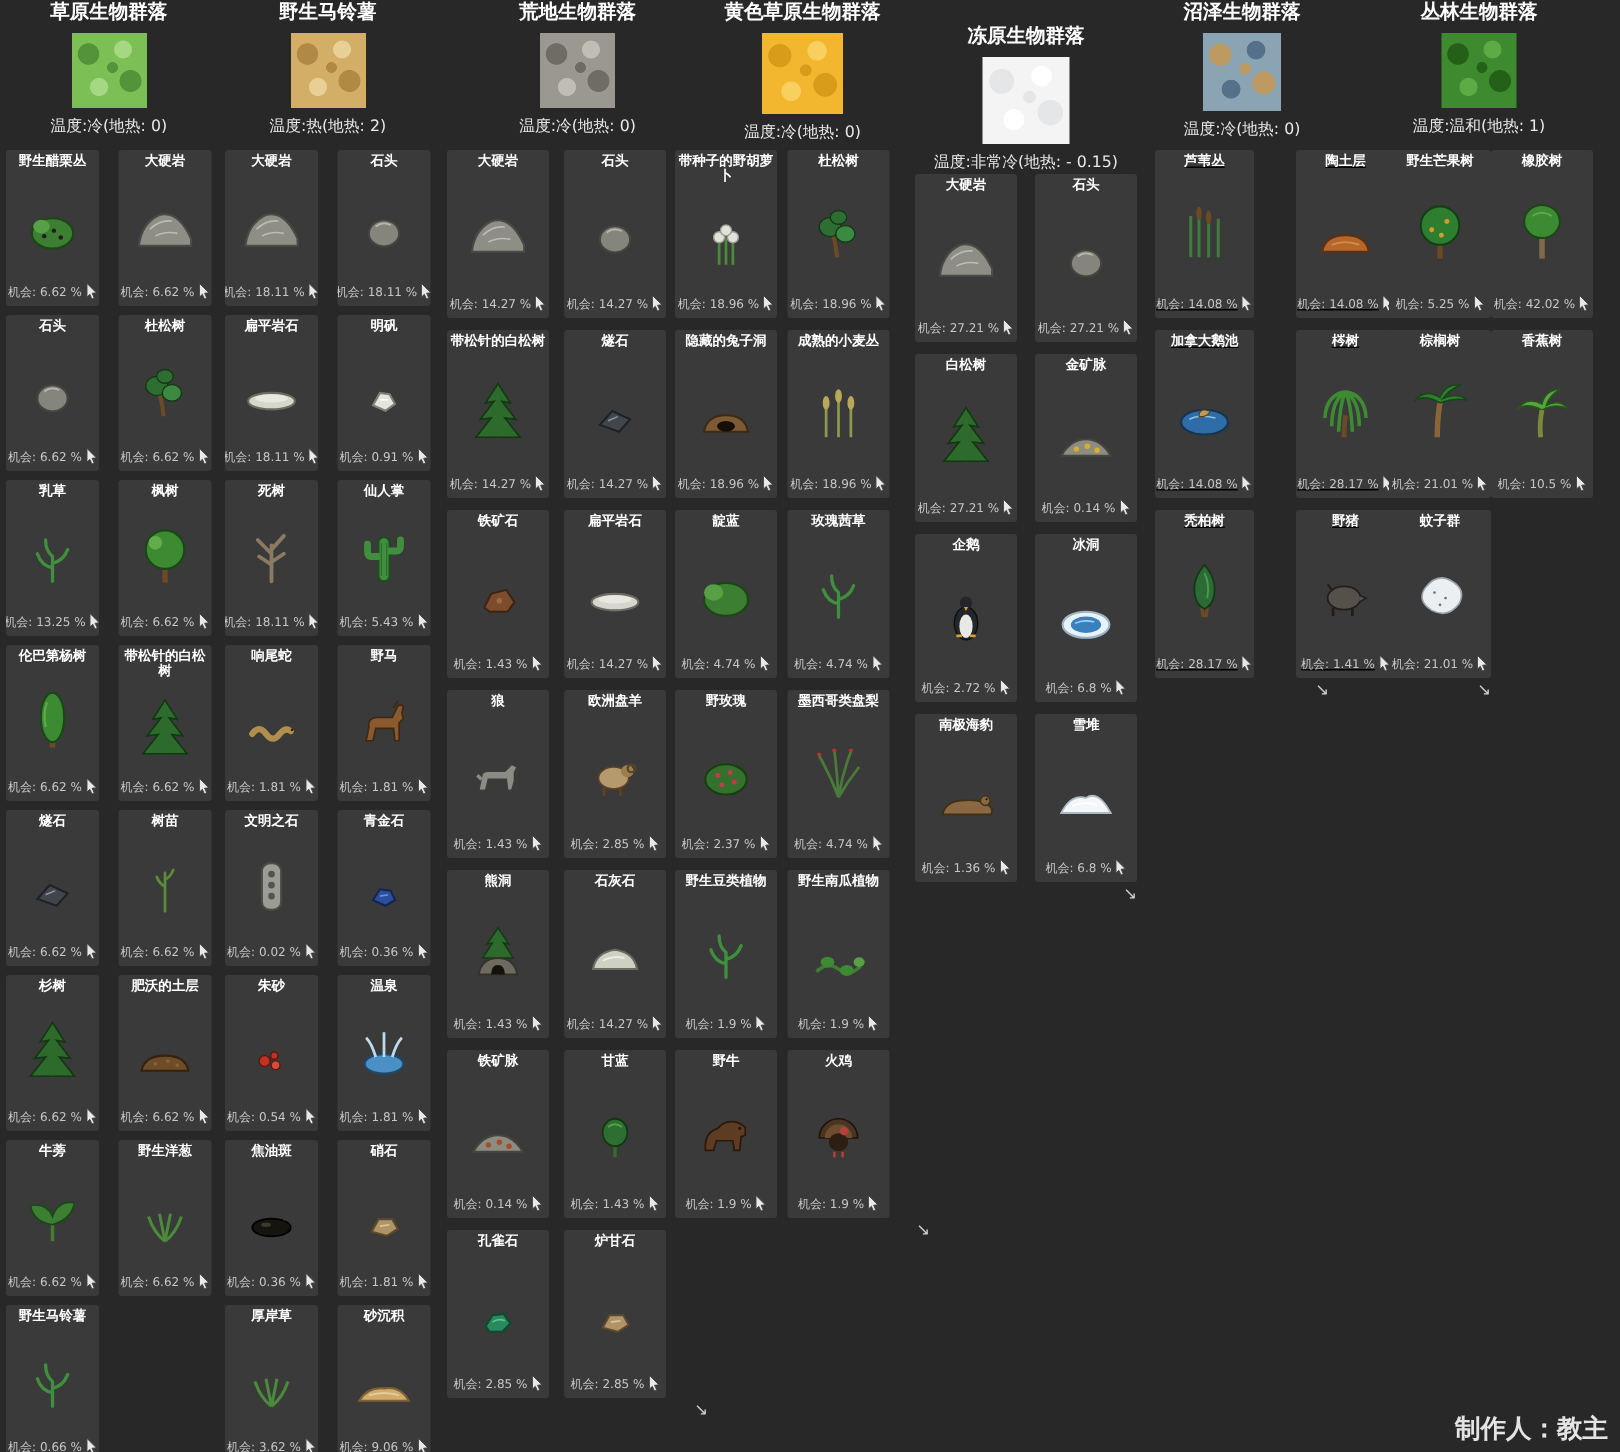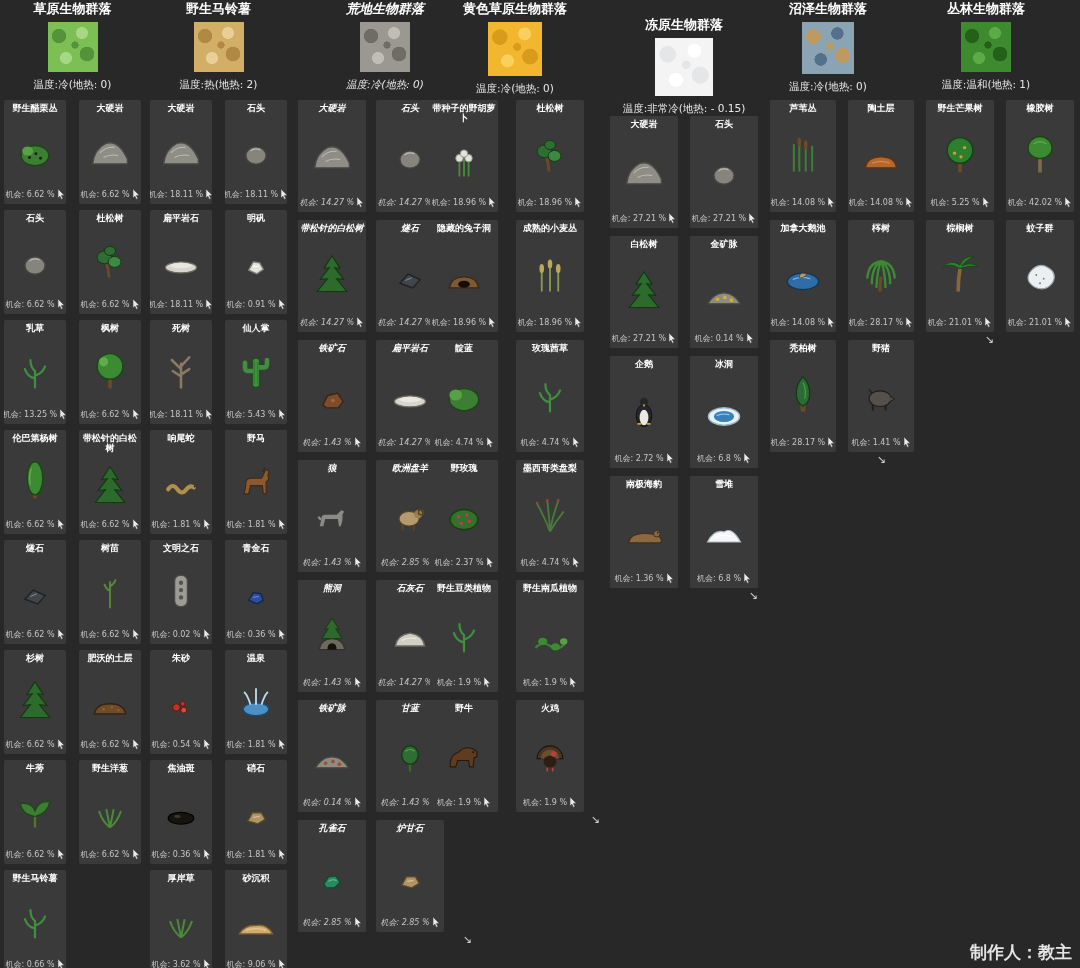--- a/index.html
+++ b/index.html
@@ -542,21 +542,21 @@
     <div class="card-chance">
       <span>机会: 9.06 %</span>
       <svg class="cursor" width="8" height="11" viewBox="0 0 8 11">
               <path d="M1 0 L7.2 6.2 L4.4 6.5 L5.8 9.6 L4.3 10.3 L2.9 7.2 L1 9 Z" fill="#e8e8e8" stroke="#444" stroke-width="0.6"></path>
             </svg>
     </div>
   </div>
       </div>
 
   </div>
-    <div class="biome" style="left: 298px; width: 174px; font-style: italic;">
+    <div class="biome" style="left: 298px; width: 174px;">
     <div class="biome-top">
       <div class="biome-header">荒地生物群落</div>
       <div class="swatch-wrap">
         <div class="swatch" style="width: 50px; height: 50px; background: radial-gradient(circle at 22% 28%, rgb(110, 108, 100) 0px, rgb(110, 108, 100) 13%, transparent 14%), radial-gradient(circle at 68% 22%, rgb(192, 190, 180) 0px, rgb(192, 190, 180) 11%, transparent 12%), radial-gradient(circle at 78% 64%, rgb(110, 108, 100) 0px, rgb(110, 108, 100) 14%, transparent 15%), radial-gradient(circle at 36% 72%, rgb(192, 190, 180) 0px, rgb(192, 190, 180) 12%, transparent 13%), radial-gradient(circle at 54% 46%, rgb(110, 108, 100) 0px, rgb(110, 108, 100) 9%, transparent 10%), rgb(154, 152, 144);"></div>
       </div>
       <div class="biome-temp">温度:冷(地热: 0)</div>
     </div>
     <div class="grid" style="grid-template-columns: repeat(2, 68px); gap: 8px 10px; grid-auto-rows: 112px;">
         <div class="card">
     <div class="card-name">大硬岩</div>
@@ -770,29 +770,29 @@
     <div class="card-chance">
       <span>机会: 2.85 %</span>
       <svg class="cursor" width="8" height="11" viewBox="0 0 8 11">
               <path d="M1 0 L7.2 6.2 L4.4 6.5 L5.8 9.6 L4.3 10.3 L2.9 7.2 L1 9 Z" fill="#e8e8e8" stroke="#444" stroke-width="0.6"></path>
             </svg>
     </div>
   </div>
       </div>
     <div class="resize">↘</div>
   </div>
-    <div class="biome" style="left: 430px; width: 170px;">
+    <div class="biome" style="left: 450px; width: 170px;">
     <div class="biome-top">
       <div class="biome-header">黄色草原生物群落</div>
       <div class="swatch-wrap">
         <div class="swatch" style="width: 54px; height: 54px; background: radial-gradient(circle at 22% 28%, rgb(216, 155, 26) 0px, rgb(216, 155, 26) 13%, transparent 14%), radial-gradient(circle at 68% 22%, rgb(248, 208, 96) 0px, rgb(248, 208, 96) 11%, transparent 12%), radial-gradient(circle at 78% 64%, rgb(216, 155, 26) 0px, rgb(216, 155, 26) 14%, transparent 15%), radial-gradient(circle at 36% 72%, rgb(248, 208, 96) 0px, rgb(248, 208, 96) 12%, transparent 13%), radial-gradient(circle at 54% 46%, rgb(216, 155, 26) 0px, rgb(216, 155, 26) 9%, transparent 10%), rgb(242, 183, 46);"></div>
       </div>
       <div class="biome-temp">温度:冷(地热: 0)</div>
     </div>
-    <div class="grid" style="grid-template-columns: repeat(2, 68px); gap: 8px 18px; grid-auto-rows: 112px;">
+    <div class="grid" style="grid-template-columns: repeat(2, 68px); gap: 8px 7px; grid-auto-rows: 112px;">
         <div class="card">
     <div class="card-name">带种子的野胡萝卜</div>
     <div class="card-icon">
             <svg viewBox="0 0 48 48">
               <path d="M19 42 V26 M29 42 V26 M24 42 V22" stroke="#4a8a3a" stroke-width="2" fill="none"></path>
               <circle cx="19" cy="22" r="4" fill="#e2e2da" stroke="#9a9a92"></circle>
               <circle cx="29" cy="22" r="4" fill="#e2e2da" stroke="#9a9a92"></circle>
               <circle cx="24" cy="17" r="4" fill="#e2e2da" stroke="#9a9a92"></circle>
             </svg>
           </div>
@@ -1123,21 +1123,21 @@
     <div class="resize">↘</div>
   </div>
     <div class="biome" style="left: 770px; width: 116px;">
     <div class="biome-top">
       <div class="biome-header">沼泽生物群落</div>
       <div class="swatch-wrap">
         <div class="swatch" style="width: 52px; height: 52px; background: radial-gradient(circle at 22% 28%, rgb(189, 154, 98) 0px, rgb(189, 154, 98) 13%, transparent 14%), radial-gradient(circle at 68% 22%, rgb(84, 112, 138) 0px, rgb(84, 112, 138) 11%, transparent 12%), radial-gradient(circle at 78% 64%, rgb(189, 154, 98) 0px, rgb(189, 154, 98) 14%, transparent 15%), radial-gradient(circle at 36% 72%, rgb(84, 112, 138) 0px, rgb(84, 112, 138) 12%, transparent 13%), radial-gradient(circle at 54% 46%, rgb(189, 154, 98) 0px, rgb(189, 154, 98) 9%, transparent 10%), rgb(138, 164, 180);"></div>
       </div>
       <div class="biome-temp">温度:冷(地热: 0)</div>
     </div>
-    <div class="grid" style="grid-template-columns: repeat(2, 66px); gap: 8px 12px; grid-auto-rows: 112px;">
+    <div class="grid" style="grid-template-columns: repeat(2, 66px); gap: 8px 28px; grid-auto-rows: 112px; text-decoration: underline;">
         <div class="card">
     <div class="card-name">芦苇丛</div>
     <div class="card-icon">
             <svg viewBox="0 0 48 48">
               <path d="M14 42 V12 M20 42 V7 M27 42 V10 M34 42 V14" stroke="#3e7e3a" stroke-width="2.2"></path>
               <ellipse cx="20" cy="10" rx="2" ry="5" fill="#6b4a26"></ellipse>
               <ellipse cx="27" cy="13" rx="2" ry="5" fill="#6b4a26"></ellipse>
             </svg>
           </div>
     <div class="card-chance">
@@ -1230,21 +1230,21 @@
     <div class="resize">↘</div>
   </div>
     <div class="biome" style="left: 926px; width: 120px;">
     <div class="biome-top">
       <div class="biome-header">丛林生物群落</div>
       <div class="swatch-wrap">
         <div class="swatch" style="width: 50px; height: 50px; background: radial-gradient(circle at 22% 28%, rgb(36, 96, 24) 0px, rgb(36, 96, 24) 13%, transparent 14%), radial-gradient(circle at 68% 22%, rgb(92, 171, 68) 0px, rgb(92, 171, 68) 11%, transparent 12%), radial-gradient(circle at 78% 64%, rgb(36, 96, 24) 0px, rgb(36, 96, 24) 14%, transparent 15%), radial-gradient(circle at 36% 72%, rgb(92, 171, 68) 0px, rgb(92, 171, 68) 12%, transparent 13%), radial-gradient(circle at 54% 46%, rgb(36, 96, 24) 0px, rgb(36, 96, 24) 9%, transparent 10%), rgb(62, 138, 46);"></div>
       </div>
       <div class="biome-temp">温度:温和(地热: 1)</div>
     </div>
-    <div class="grid" style="grid-template-columns: repeat(2, 68px); gap: 8px 12px; grid-auto-rows: 112px;">
+    <div class="grid" style="grid-template-columns: repeat(2, 68px); gap: 8px 0; grid-auto-rows: 112px;">
         <div class="card">
     <div class="card-name">野生芒果树</div>
     <div class="card-icon">
             <svg viewBox="0 0 48 48">
               <rect x="22" y="31" width="4" height="12" fill="#6b4a26"></rect>
               <circle cx="24" cy="19" r="14" fill="#2e7e30" stroke="#123f14" stroke-width="1.5"></circle>
               <circle cx="18" cy="22" r="1.8" fill="#d89a2e"></circle>
               <circle cx="29" cy="16" r="1.8" fill="#d89a2e"></circle>
               <circle cx="25" cy="26" r="1.8" fill="#d89a2e"></circle>
             </svg>
@@ -1281,20 +1281,35 @@
             </svg>
           </div>
     <div class="card-chance">
       <span>机会: 21.01 %</span>
       <svg class="cursor" width="8" height="11" viewBox="0 0 8 11">
               <path d="M1 0 L7.2 6.2 L4.4 6.5 L5.8 9.6 L4.3 10.3 L2.9 7.2 L1 9 Z" fill="#e8e8e8" stroke="#444" stroke-width="0.6"></path>
             </svg>
     </div>
   </div>
         <div class="card">
+    <div class="card-name">香蕉树</div>
+    <div class="card-icon">
+            <svg viewBox="0 0 48 48">
+              <path d="M23 42 Q22 32 24 22" stroke="#7a8a3a" stroke-width="3.5" fill="none"></path>
+              <path d="M24 22 Q12 16 6 22 Q13 12 24 18 Q26 8 37 7 Q29 12 27 19 Q36 14 43 21 Q34 17 24 22" fill="#55a63c" stroke="#245a16" stroke-width="1"></path>
+            </svg>
+          </div>
+    <div class="card-chance">
+      <span>机会: 10.5 %</span>
+      <svg class="cursor" width="8" height="11" viewBox="0 0 8 11">
+              <path d="M1 0 L7.2 6.2 L4.4 6.5 L5.8 9.6 L4.3 10.3 L2.9 7.2 L1 9 Z" fill="#e8e8e8" stroke="#444" stroke-width="0.6"></path>
+            </svg>
+    </div>
+  </div>
+        <div class="card">
     <div class="card-name">蚊子群</div>
     <div class="card-icon">
             <svg viewBox="0 0 48 48">
               <path d="M13 21 Q22 9 33 16 Q43 22 38 32 Q30 43 18 37 Q7 30 13 21 Z" fill="#eceff1" stroke="#9aa4aa" stroke-width="1.2"></path>
               <circle cx="20" cy="24" r="1" fill="#777777"></circle>
               <circle cx="28" cy="28" r="1" fill="#777777"></circle>
               <circle cx="24" cy="33" r="1" fill="#777777"></circle>
             </svg>
           </div>
     <div class="card-chance">

